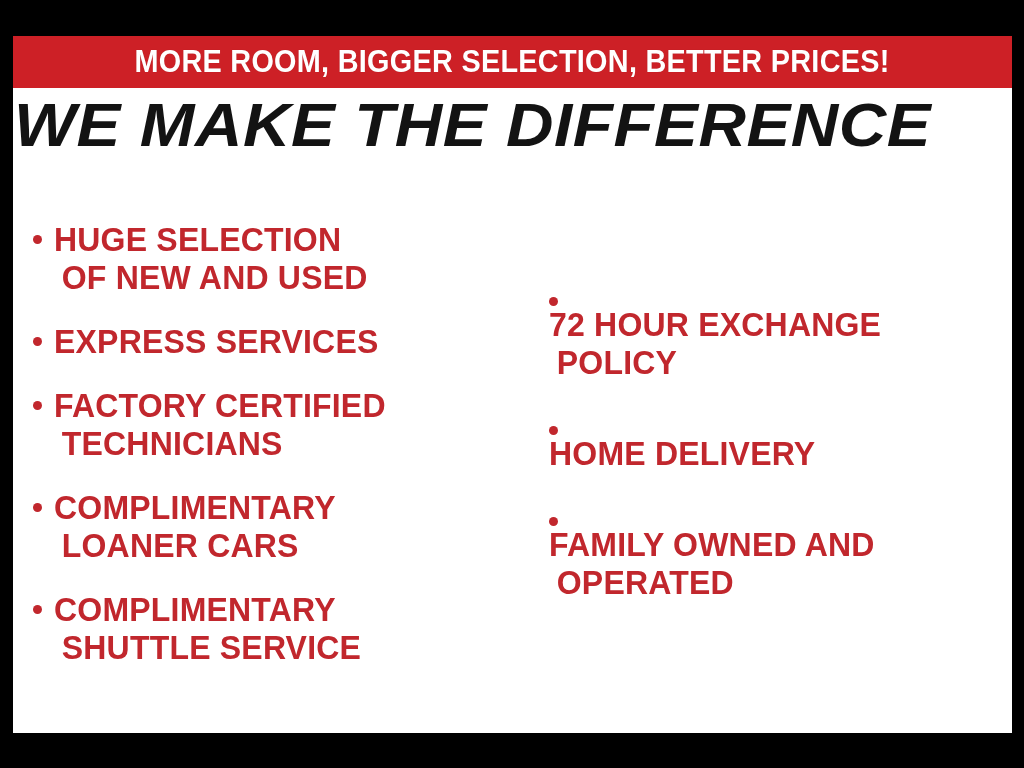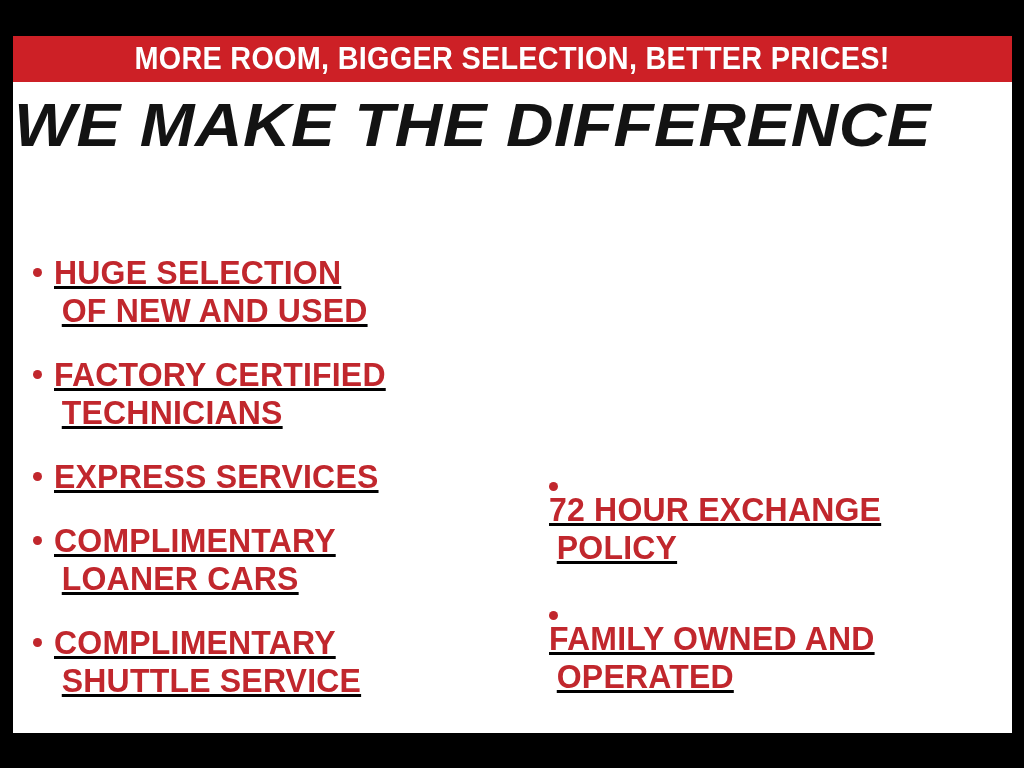--- a/index.html
+++ b/index.html
@@ -34,21 +34,21 @@
     background: #ffffff;
     overflow: hidden;
   }
 
   
   #banner {
     position: absolute;
     left: 0;
     top: 0;
     width: 999px;
-    height: 46px;
+    height: 52px;
     background: #cd2026;
     display: flex;
     align-items: center;
     justify-content: center;
   }
   #banner-text {
     color: #ffffff;
     font-family: "Liberation Sans Narrow", "Liberation Sans", sans-serif;
     font-weight: bold;
     font-size: 31px;
@@ -85,22 +85,21 @@
 
   
   #columns {
     position: absolute;
     left: 0;
     top: 130px;
     width: 999px;
     height: 560px;
     display: flex;
     flex-direction: row;
-    align-items: flex-end;
-    text-decoration: underline;
+    align-items: center;
   }
   .bullet-column {
     box-sizing: border-box;
     padding-top: 22px;
   }
   #column-left  { width: 520px; padding-left: 20px; }
   #column-right { width: 479px; padding-left: 16px; }
 
   .bullet-item {
     display: flex;
@@ -150,41 +149,45 @@
     </div>
 
     <div id="columns">
       <div id="column-left" class="bullet-column">
           <div class="bullet-item">
             <span class="bullet-dot"></span>
             <div class="bullet-text"><span>HUGE SELECTION</span><span class="line2">OF NEW AND USED</span></div>
           </div>
           <div class="bullet-item">
             <span class="bullet-dot"></span>
-            <div class="bullet-text"><span>FACTORY CERTIFIED</span><span class="line2">TECHNICIANS</span></div>
+            <div class="bullet-text"><span>EXPRESS SERVICES</span></div>
           </div>
           <div class="bullet-item">
             <span class="bullet-dot"></span>
-            <div class="bullet-text"><span>EXPRESS SERVICES</span></div>
+            <div class="bullet-text"><span>FACTORY CERTIFIED</span><span class="line2">TECHNICIANS</span></div>
           </div>
           <div class="bullet-item">
             <span class="bullet-dot"></span>
             <div class="bullet-text"><span>COMPLIMENTARY</span><span class="line2">LOANER CARS</span></div>
           </div>
           <div class="bullet-item">
             <span class="bullet-dot"></span>
             <div class="bullet-text"><span>COMPLIMENTARY</span><span class="line2">SHUTTLE SERVICE</span></div>
           </div>
         </div>
       <div id="column-right" class="bullet-column">
           <div class="bullet-item">
             <span class="bullet-dot"></span>
             <div class="bullet-text"><span>72 HOUR EXCHANGE</span><span class="line2">POLICY</span></div>
           </div>
           <div class="bullet-item">
             <span class="bullet-dot"></span>
+            <div class="bullet-text"><span>HOME DELIVERY</span></div>
+          </div>
+          <div class="bullet-item">
+            <span class="bullet-dot"></span>
             <div class="bullet-text"><span>FAMILY OWNED AND</span><span class="line2">OPERATED</span></div>
           </div>
         </div>
     </div>
 
   </div>
 </div>
 
 </body></html>

